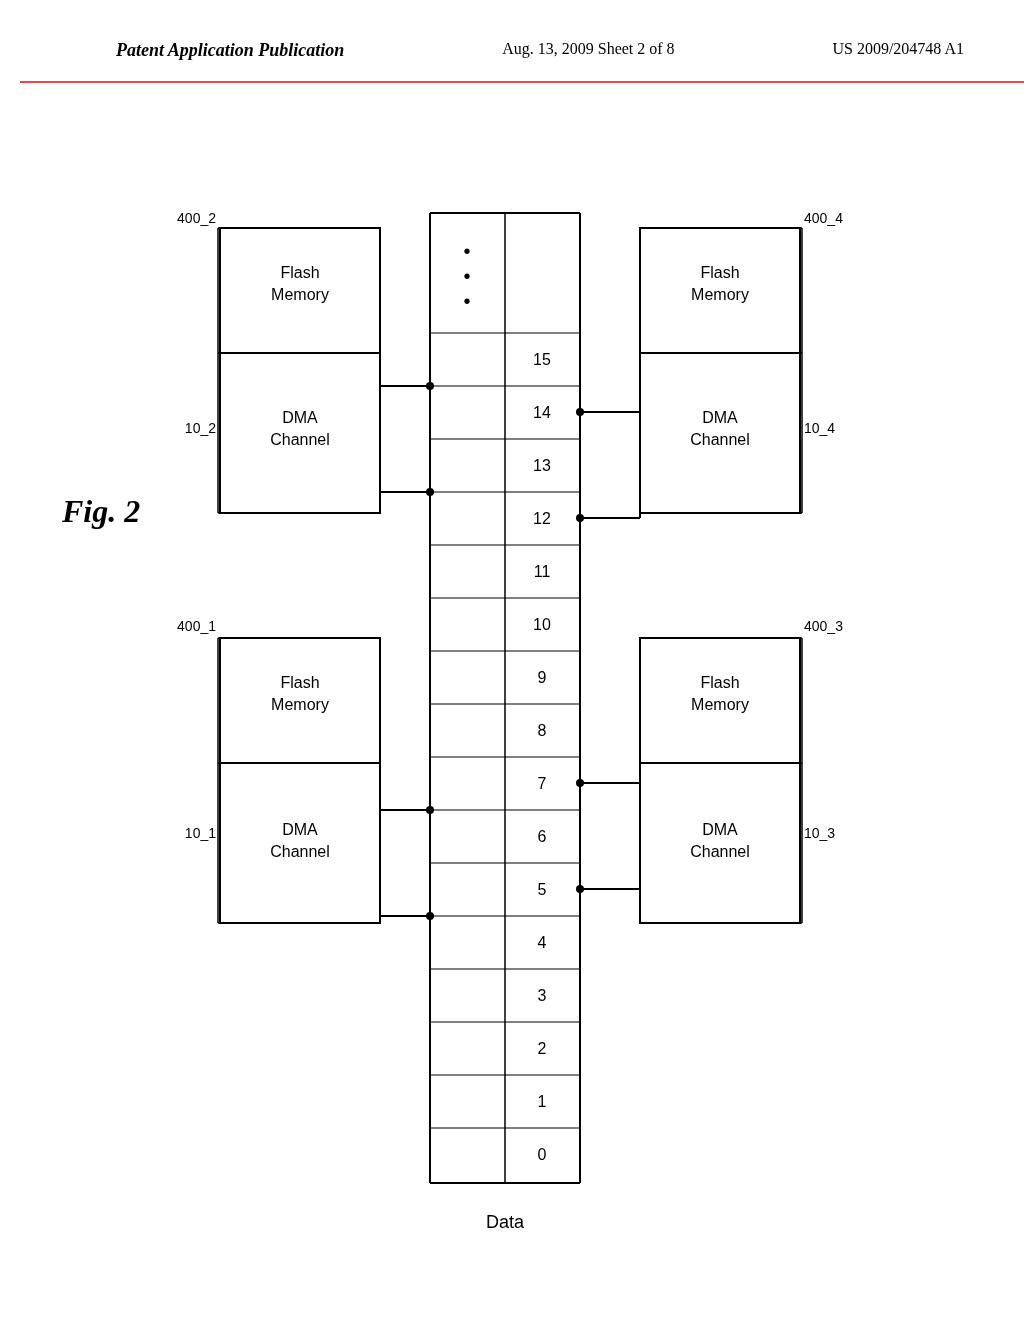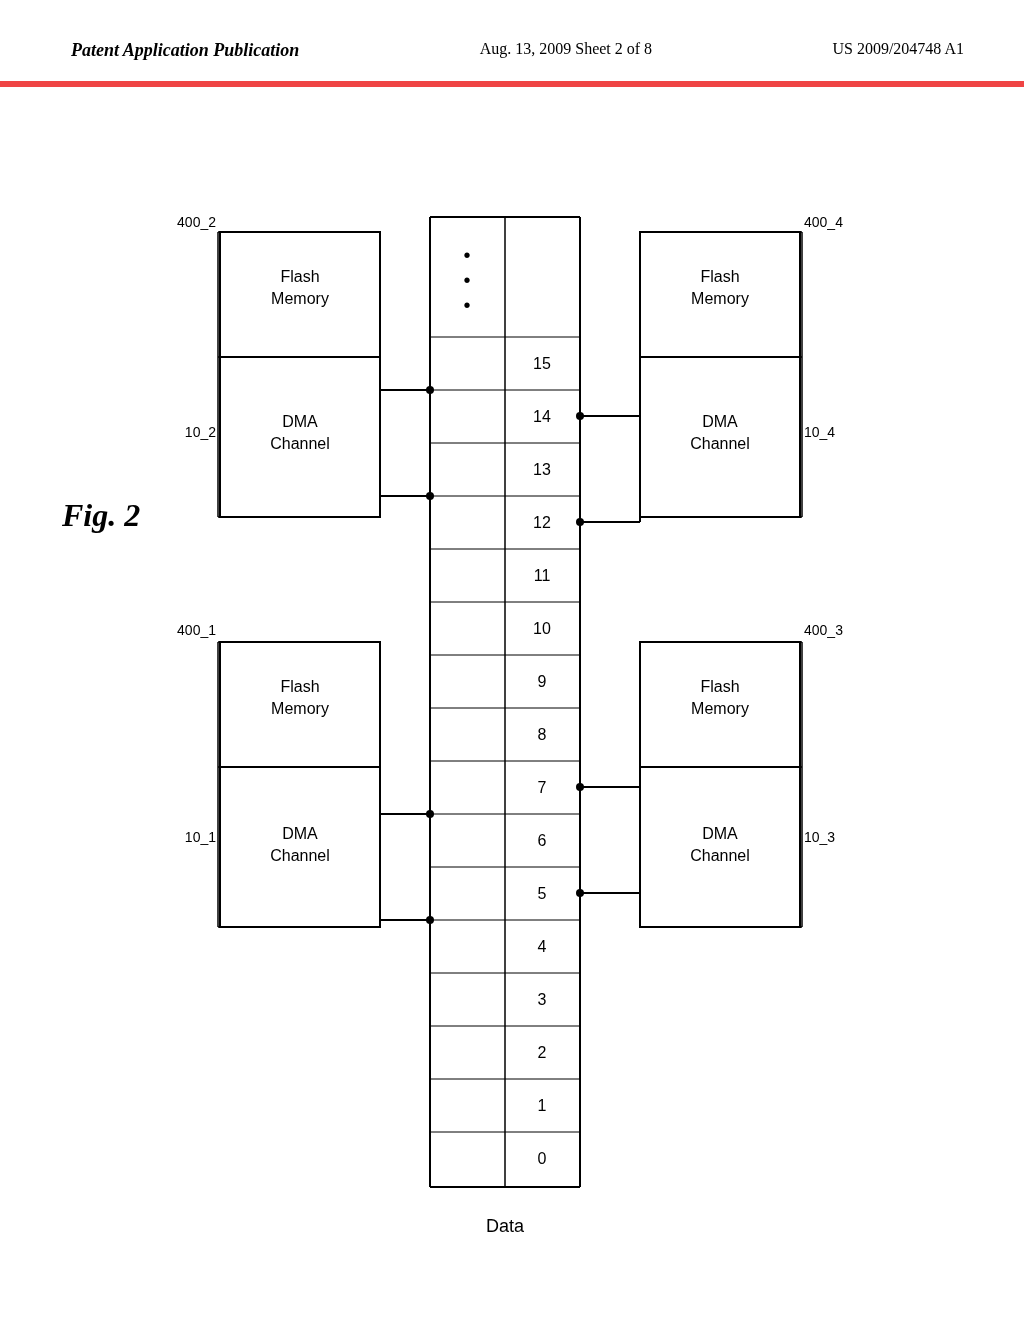--- a/index.html
+++ b/index.html
@@ -10,22 +10,23 @@
       font-family: 'Times New Roman', Times, serif;
       overflow: hidden;
       position: relative;
     }
 
     
     .header {
       display: flex;
       justify-content: space-between;
       align-items: flex-start;
-      padding: 40px 60px 20px 71px;
-      border-bottom: 6px solid #ef4444;
+      padding: 40px 60px 20px 96px;
+      border-bottom: 2px solid #ef4444;
+      margin-left: 20px;
     }
     .header-left {
       font-size: 18px;
       font-weight: bold;
       font-style: italic;
     }
     .header-center {
       font-size: 16px;
       text-align: left;
     }

